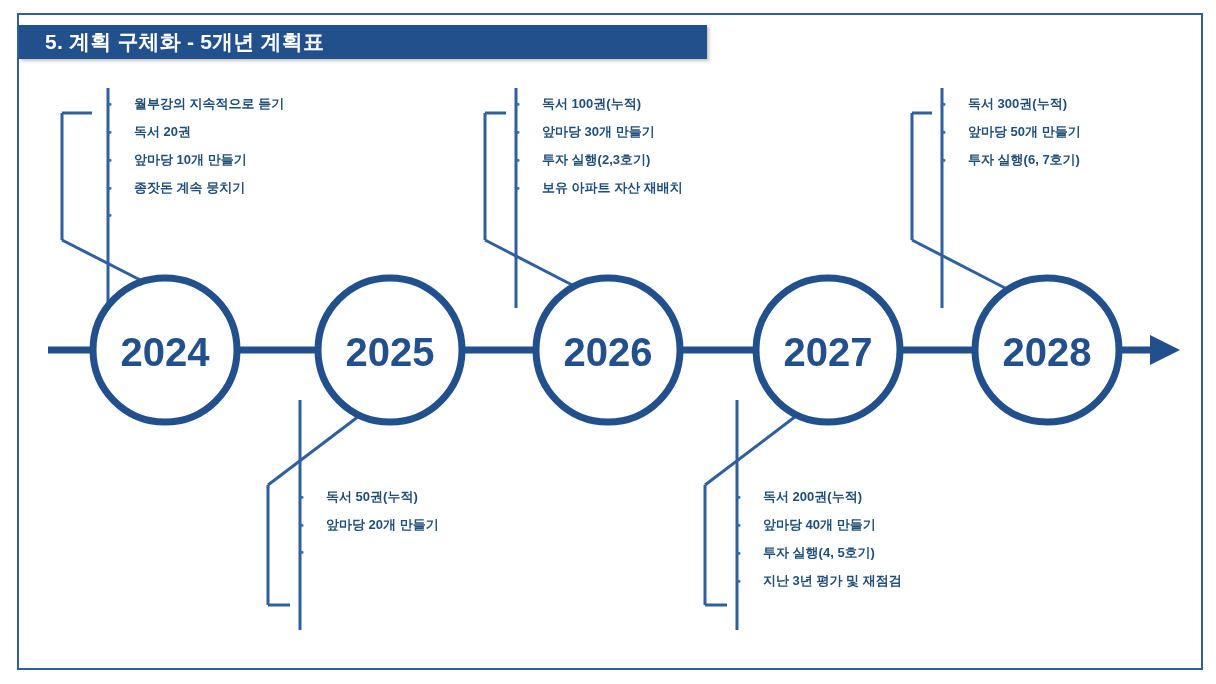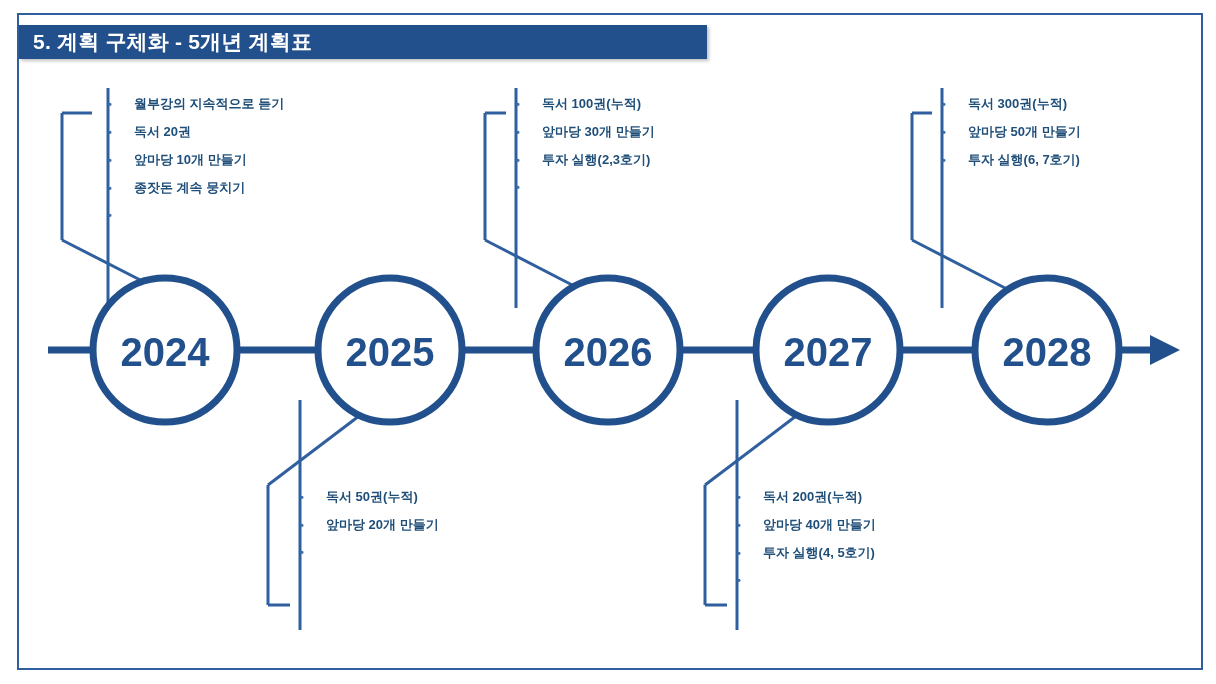--- a/index.html
+++ b/index.html
@@ -30,21 +30,21 @@
     width:688px;height:34px;
     background:#22508C;
     box-shadow:2px 2px 3px rgba(120,120,120,.45);
     display:flex;align-items:center;
   }
   .title-text{
     color:#ffffff;
     font-size:21px;
     font-weight:bold;
     letter-spacing:.2px;
-    padding-left:14px;
+    padding-left:26px;
     white-space:nowrap;
   }
   
   .canvas{
     position:absolute;left:0;top:0;width:1216px;height:684px;
   }
   .year-label{
     font-family:"Liberation Sans","DejaVu Sans",sans-serif;
     font-size:40px;
     font-weight:bold;
@@ -181,20 +181,21 @@
     <div class="row">
         <span class="bullet">•</span>
         <span class="txt">앞마당 30개 만들기</span>
       </div>
     <div class="row">
         <span class="bullet">•</span>
         <span class="txt">투자 실행(2,3호기)</span>
       </div>
     <div class="row">
         <span class="bullet">•</span>
+        <span class="txt">보유 아파트 자산 재배치</span>
       </div>
   </div>
 
   <div class="callout" style="left:942px;top:90px;">
     <div class="row">
         <span class="bullet">•</span>
         <span class="txt">독서 300권(누적)</span>
       </div>
     <div class="row">
         <span class="bullet">•</span>
@@ -228,16 +229,17 @@
     <div class="row">
         <span class="bullet">•</span>
         <span class="txt">앞마당 40개 만들기</span>
       </div>
     <div class="row">
         <span class="bullet">•</span>
         <span class="txt">투자 실행(4, 5호기)</span>
       </div>
     <div class="row">
         <span class="bullet">•</span>
+        <span class="txt">지난 3년 평가 및 재점검</span>
       </div>
   </div>
 
 </div>
 
 </body></html>

